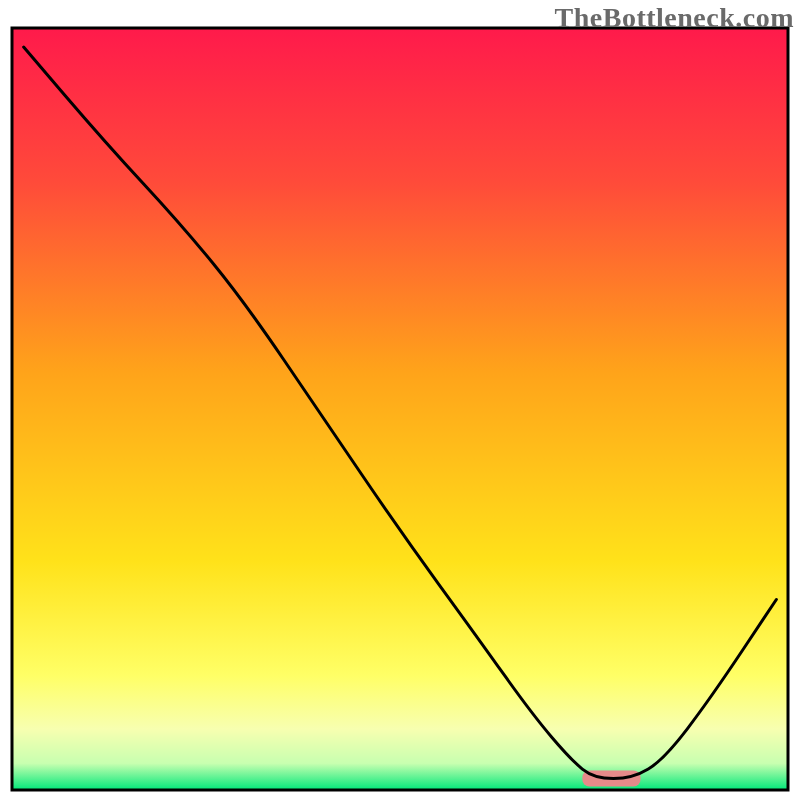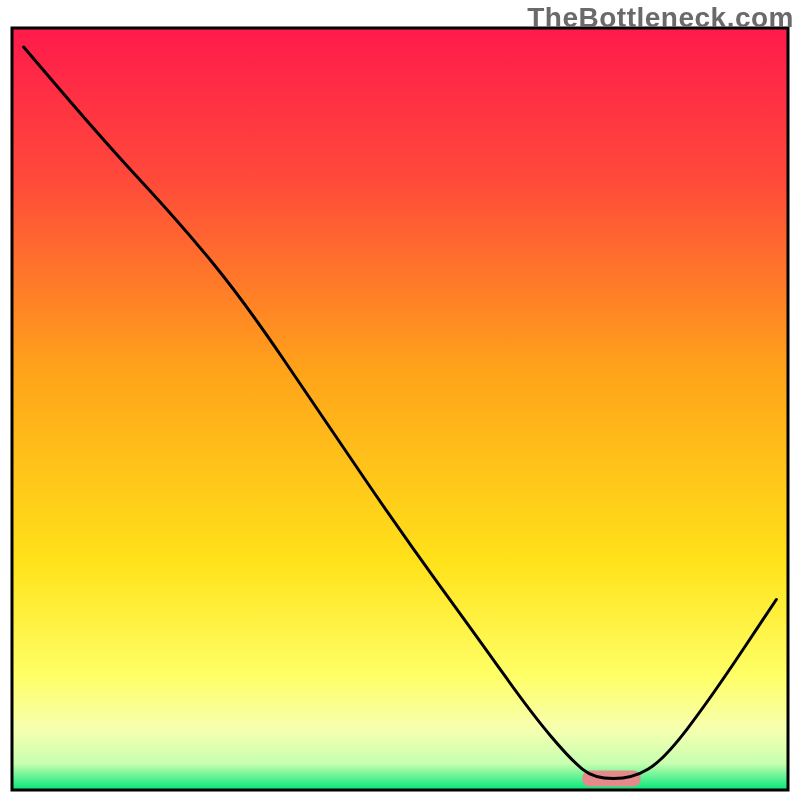--- a/index.html
+++ b/index.html
@@ -15,21 +15,21 @@
     width: 800px;
     height: 800px;
   }
   svg {
     display: block;
   }
   .watermark {
     position: absolute;
     top: 2px;
     right: 6px;
-    font-family: Liberation Sans, sans-serif;
+    font-family: Liberation Serif, serif;
     font-size: 28px;
     font-weight: 600;
     color: #6a6a6a;
     letter-spacing: 0.5px;
     user-select: none;
   }
 </style>
 </head>
 <body>
 

